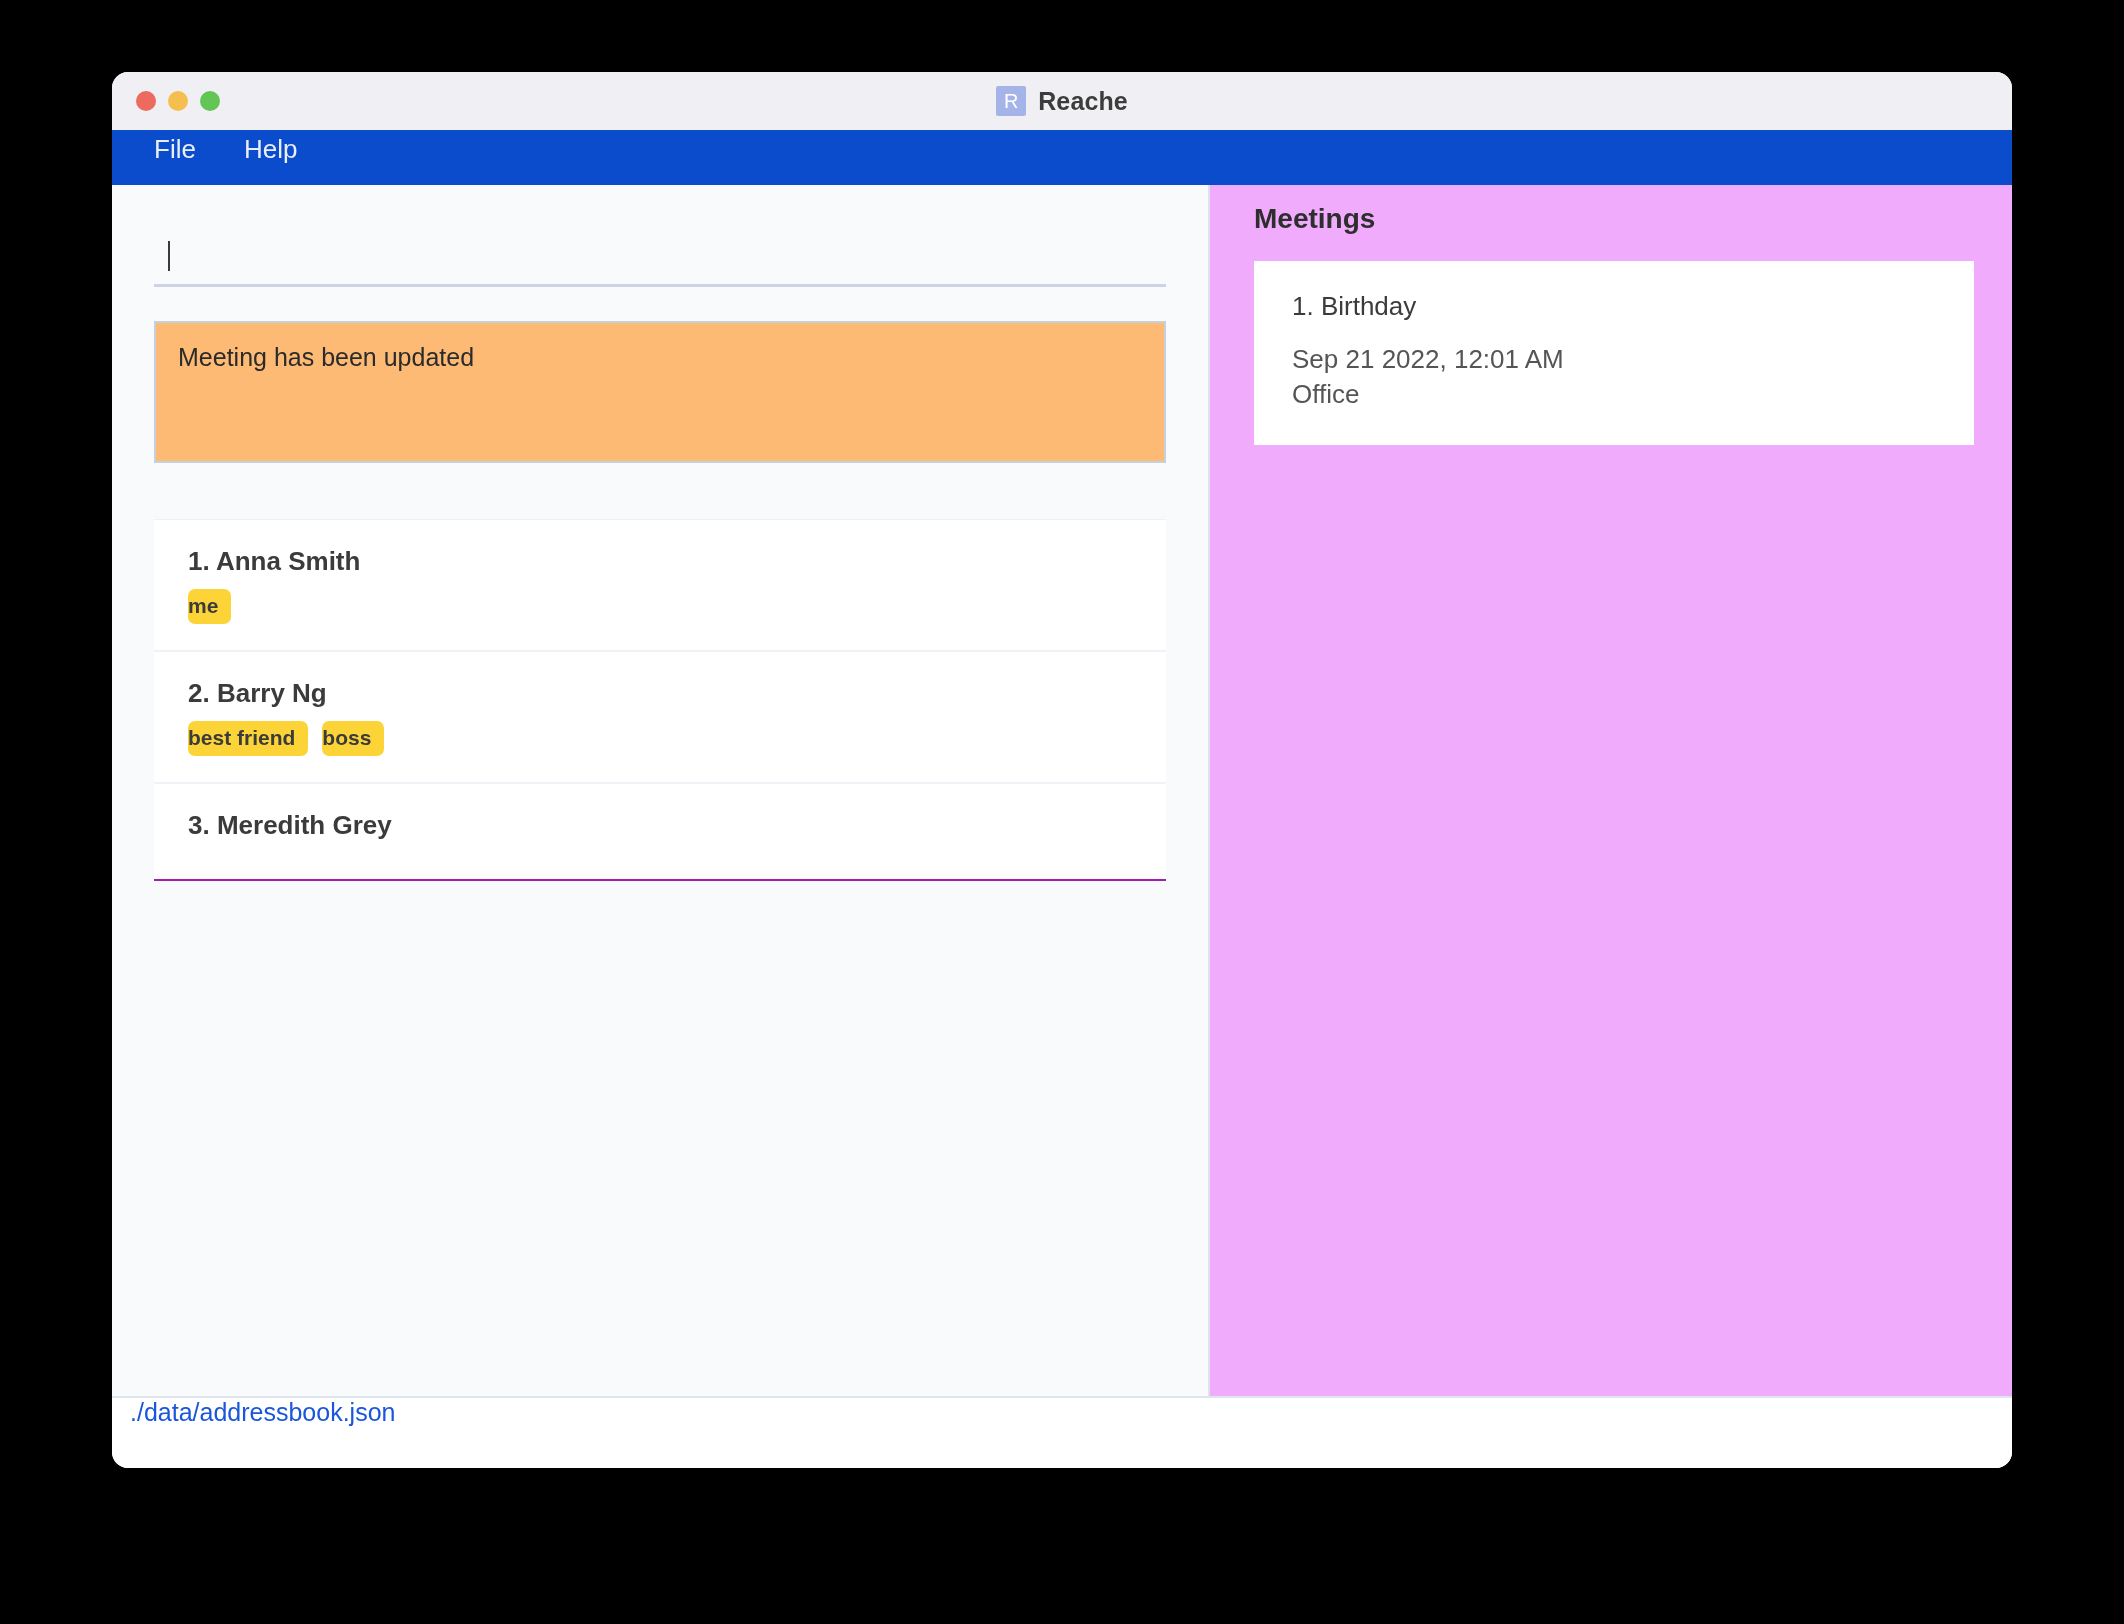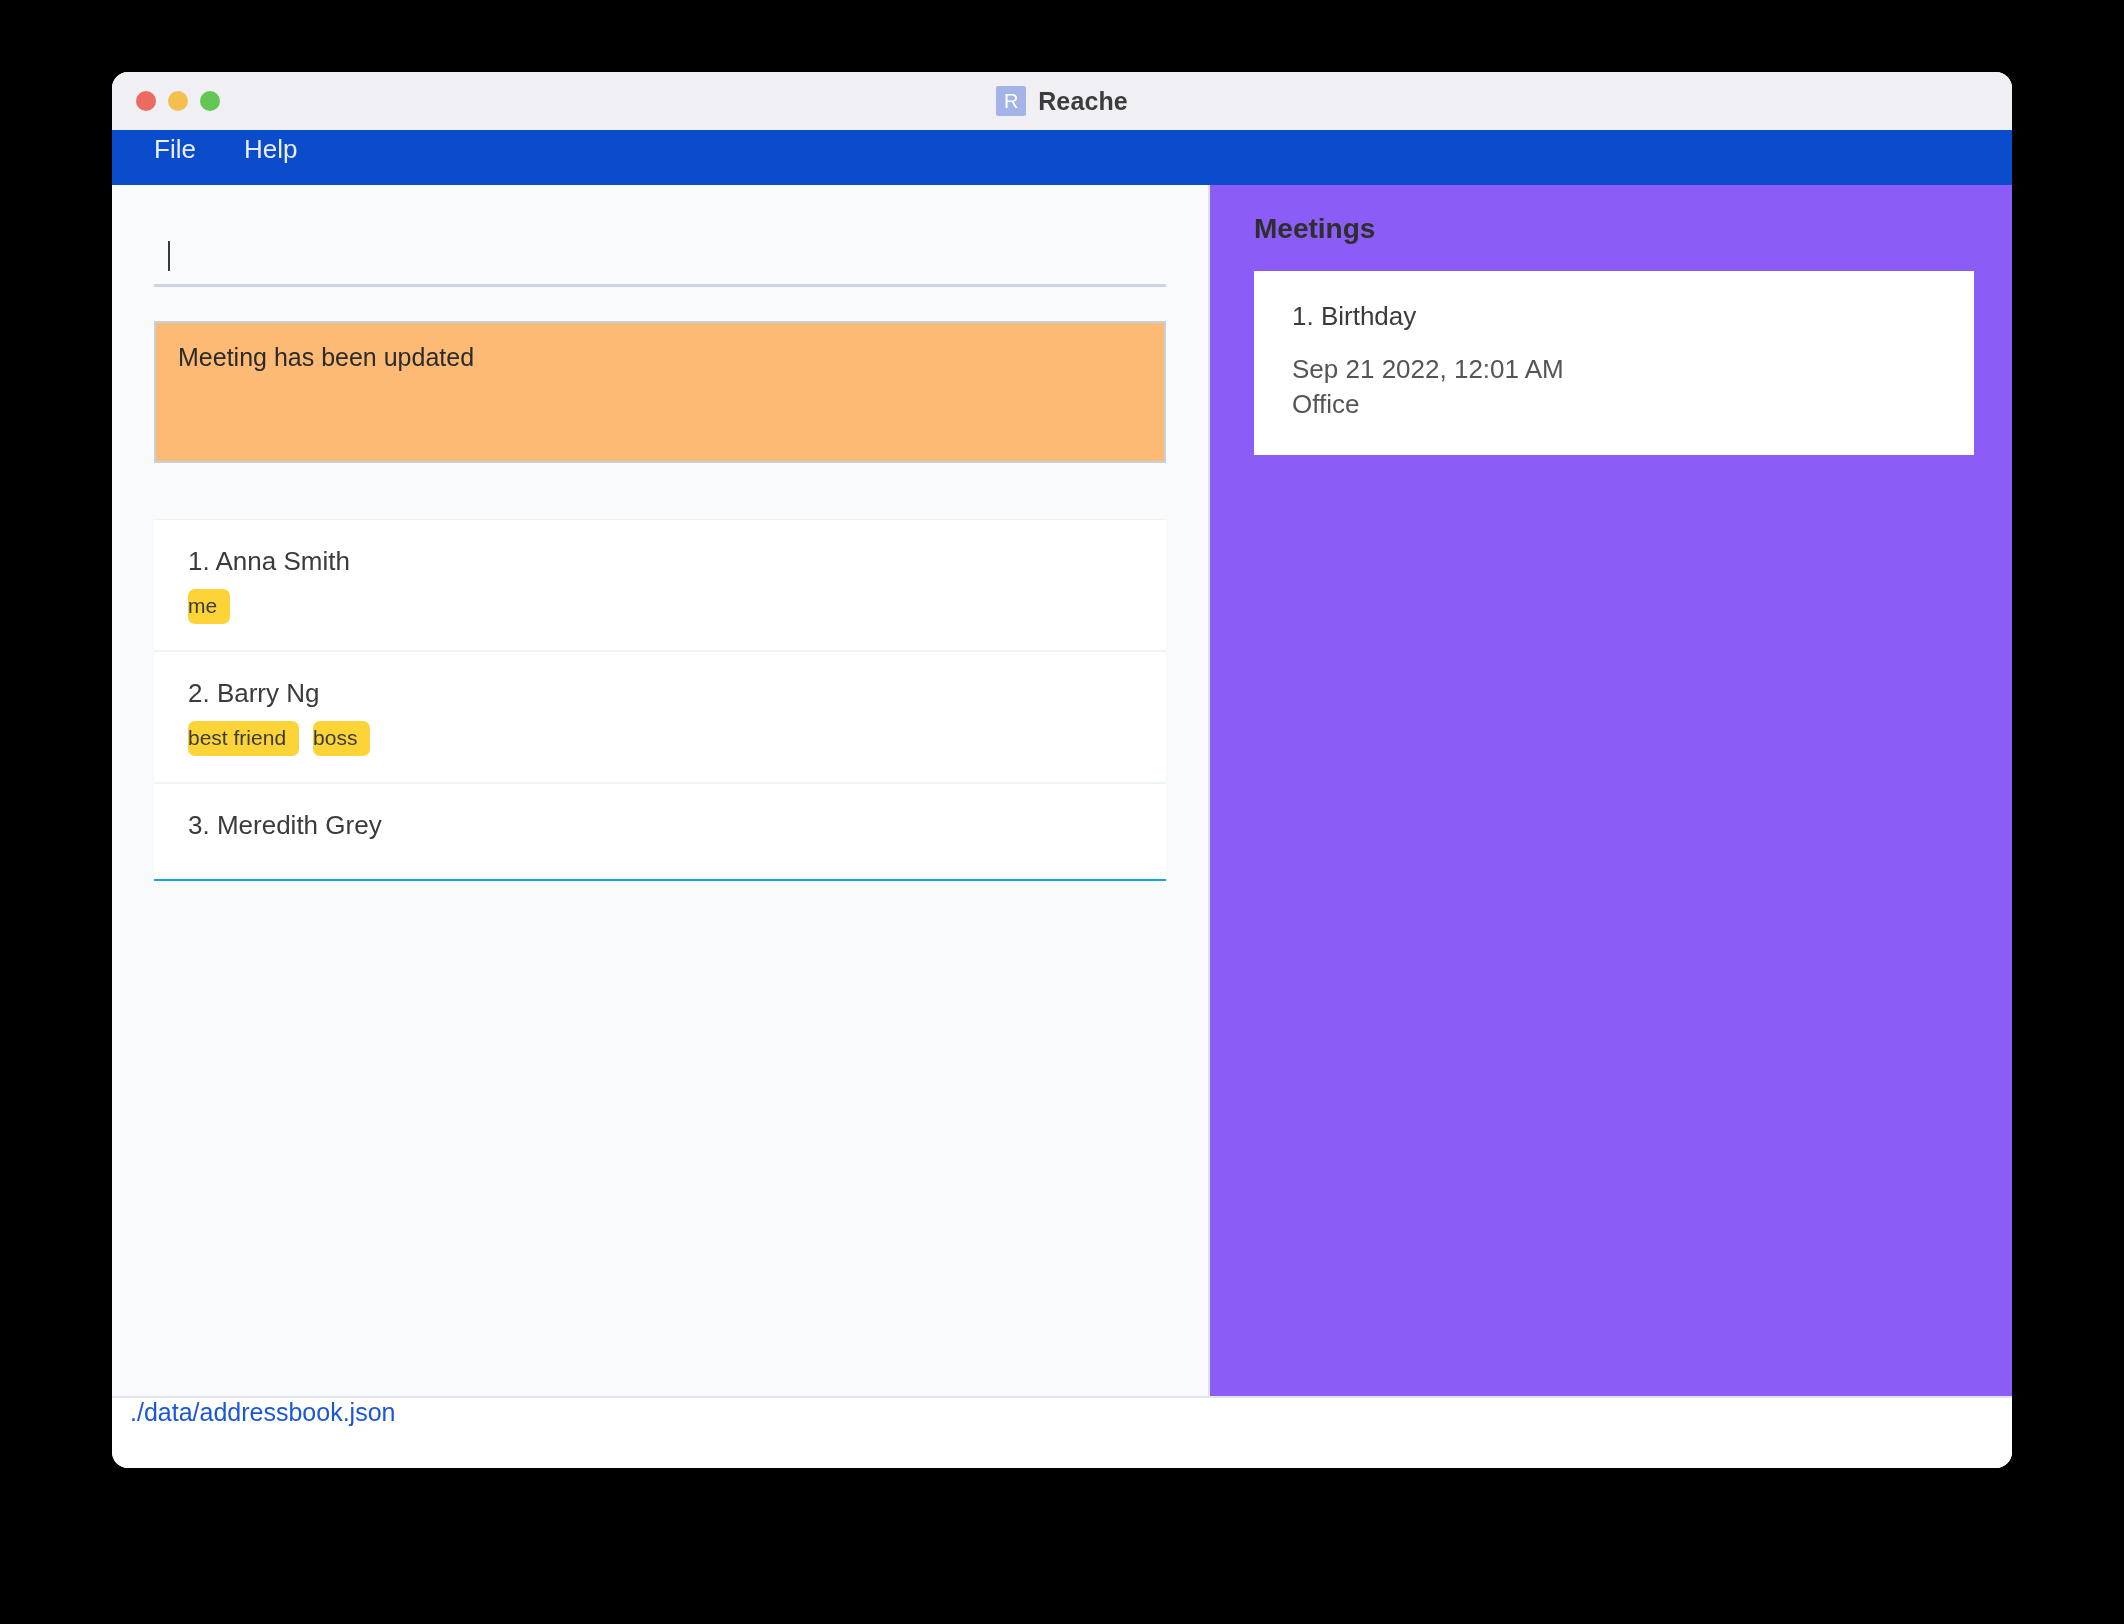--- a/index.html
+++ b/index.html
@@ -150,21 +150,22 @@
   .result-text {
     font-size: 25px;
     color: #2b2b2b;
   }
 
   
   .contact-list {
     margin-top: 56px;
     background: #84cc16;
     border-top: 1px solid #eef1f6;
-    border-bottom: 2px solid #0ea5e9;
+    border-bottom: 2px solid #a21caf;
+    font-weight: bold;
   }
   .contact-card {
     padding: 26px 34px 26px 34px;
     border-bottom: 2px solid #eff2f7;
     background: #ffffff;
   }
   .contact-card:last-child { border-bottom: none; }
   .contact-name {
     font-size: 26px;
     color: #3b3b3b;
@@ -180,22 +181,22 @@
     color: #3b3b3b;
     font-size: 21px;
     padding: 5px 13px 7px 0;
     border-radius: 7px;
     line-height: 1.1;
   }
 
   
   .right-panel {
     flex: 1 1 auto;
-    background: #8b5cf6;
-    padding: 28px 38px 0 44px;
+    background: #f0abfc;
+    padding: 18px 38px 0 44px;
     box-sizing: border-box;
   }
   .panel-heading {
     font-size: 28px;
     font-weight: bold;
     color: #2e2e2e;
     margin-bottom: 26px;
   }
   .meeting-card {
     background: #ffffff;

